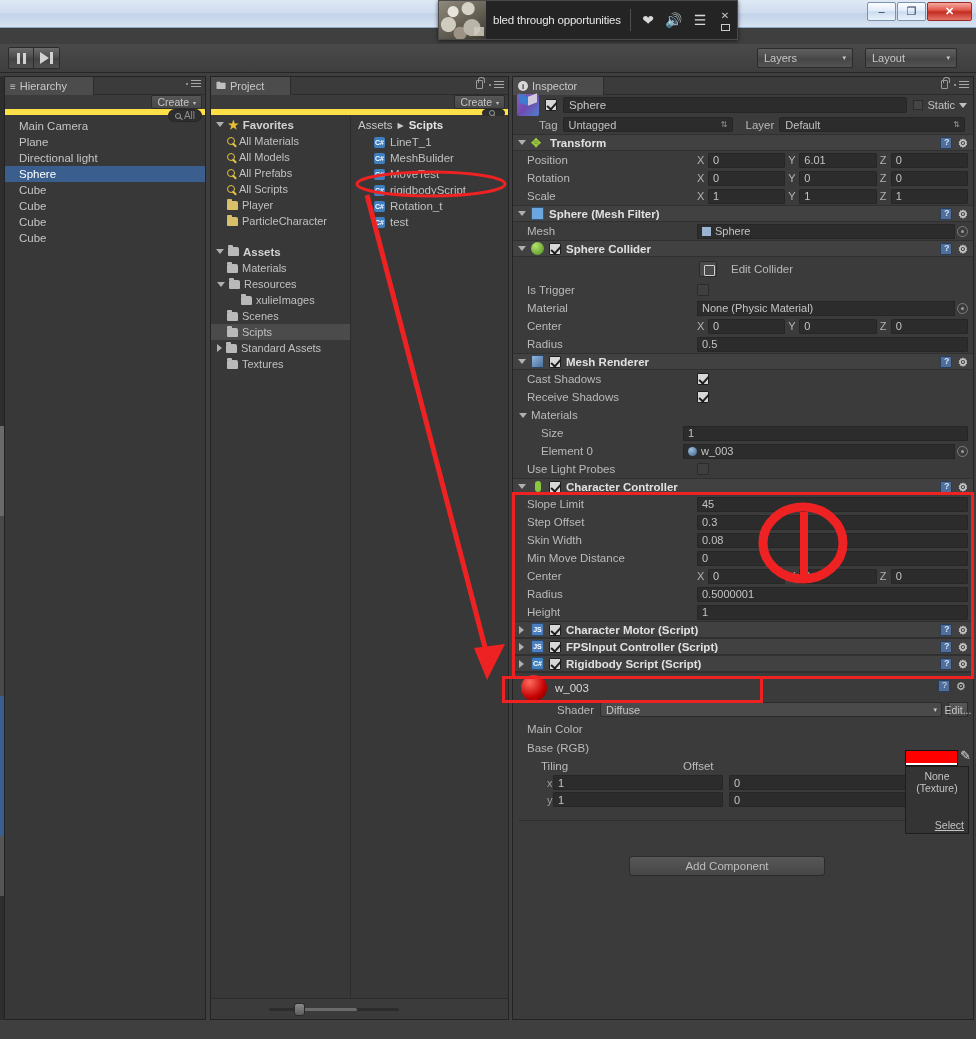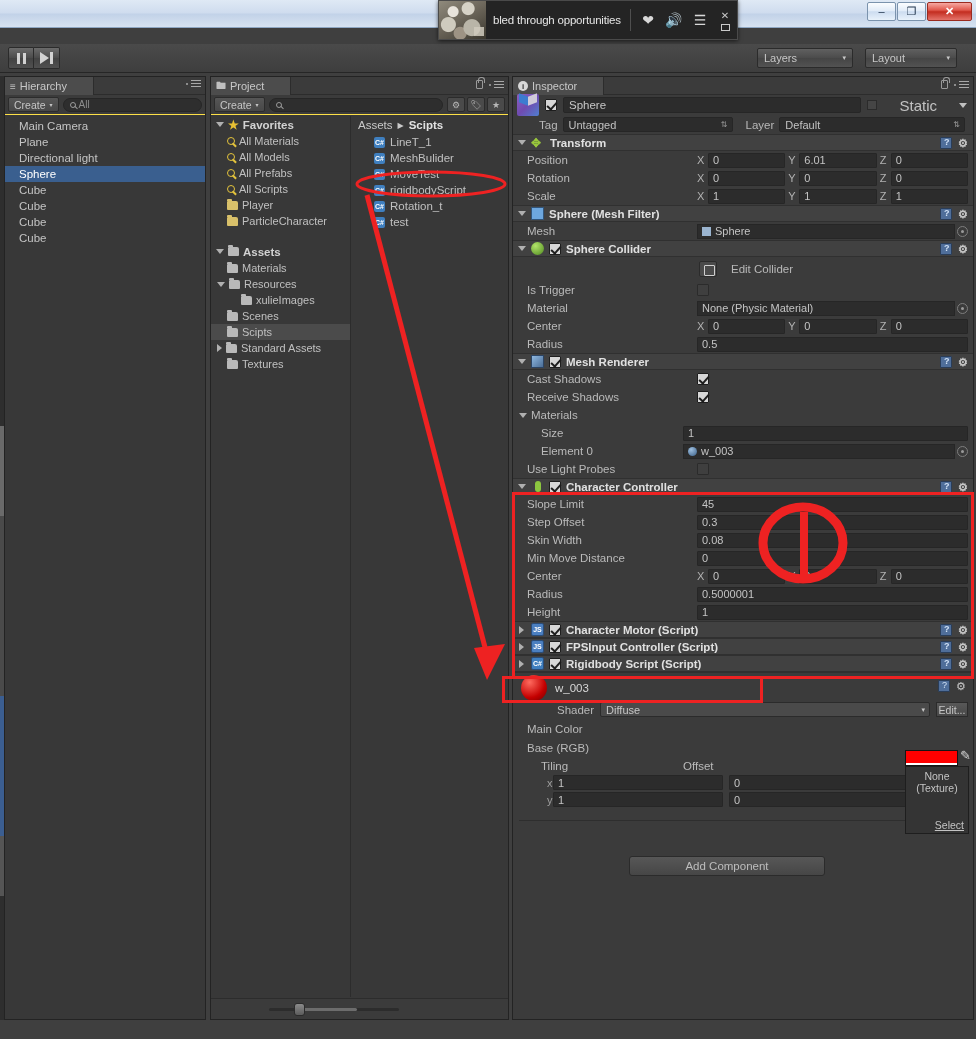--- a/index.html
+++ b/index.html
@@ -125,21 +125,21 @@
   .hamb i{display:block;width:10px;height:1px;background:#a8a8a8;}
   .hamb-dot{width:2px;height:2px;background:#a8a8a8;border-radius:50%;}
   .lock-ico{
     width:7px;height:9px;border:1px solid #9a9a9a;border-radius:1px;position:relative;margin-right:3px;
   }
   .lock-ico:before{
     content:"";position:absolute;left:1px;top:-4px;width:5px;height:5px;
     border:1px solid #9a9a9a;border-bottom:none;border-radius:3px 3px 0 0;
   }
 
-  .sub-toolbar{height:20px;background:#3b3b3b;border-bottom:1px solid #fde047;display:flex;align-items:center;padding:0 3px;}
+  .sub-toolbar{height:20px;background:#3b3b3b;border-bottom:6px solid #fde047;display:flex;align-items:flex-end;padding:0 3px;flex-direction:column;}
   .create-btn{
     height:15px;background:linear-gradient(180deg,#565656,#484848);
     border:1px solid #2c2c2c;border-radius:2px;
     display:flex;align-items:center;padding:0 5px;color:#c6c6c6;font-size:10.5px;gap:4px;
   }
   .create-btn .arw{font-size:6px;}
   .search-box{
     height:14px;background:#2e2e2e;border:1px solid #262626;border-radius:7px;
     display:flex;align-items:center;padding:0 6px;color:#8d8d8d;font-size:10px;gap:3px;flex:1;
     margin-left:4px;
@@ -213,21 +213,21 @@
   }
   .chk.on:after{
     content:"";position:absolute;left:3px;top:0px;width:4px;height:8px;
     border:solid #1e1e1e;border-width:0 2px 2px 0;transform:rotate(42deg);
   }
   .chk.off{background:#3f3f3f;border-color:#2b2b2b;}
   .name-field{
     flex:1;height:16px;background:#2c2c2c;border:1px solid #262626;border-radius:2px;
     display:flex;align-items:center;padding-left:5px;color:#c6c6c6;font-size:11.5px;
   }
-  .static-box{display:flex;align-items:center;gap:22px;color:#c2c2c2;font-size:15px;padding-right:2px;}
+  .static-box{display:flex;align-items:center;gap:4px;color:#c2c2c2;font-size:11px;padding-right:2px;}
   .static-chk{width:10px;height:10px;background:#454545;border:1px solid #2b2b2b;}
   .tiny-arw{width:0;height:0;border-left:4px solid transparent;border-right:4px solid transparent;border-top:5px solid #c0c0c0;}
 
   .tag-row{height:19px;display:flex;align-items:center;gap:5px;padding:0 4px 0 26px;}
   .lbl{color:#b8b8b8;font-size:11.5px;}
   .dd-field{
     height:15px;background:#2c2c2c;border:1px solid #262626;border-radius:2px;
     display:flex;align-items:center;padding:0 4px 0 5px;color:#c2c2c2;font-size:11px;
   }
   .dd-field .ud{margin-left:auto;font-size:8px;color:#9a9a9a;line-height:7px;}
@@ -282,21 +282,21 @@
   .cs2-ico{
     width:13px;height:13px;background:#3f7fbf;border:1px solid #2a4c78;border-radius:2px;flex:0 0 13px;
     color:#fff;font-size:7px;display:flex;align-items:center;justify-content:center;font-weight:bold;
   }
 
   .mat-hdr{height:24px;display:flex;align-items:center;gap:8px;padding-left:8px;position:relative;}
   .mat-ball{width:26px;height:26px;border-radius:50%;background:radial-gradient(circle at 33% 28%,#ff6a5e,#c40000 60%,#6b0000);flex:0 0 26px;}
   .mat-name{color:#d8d8d8;font-size:11.5px;}
   .shader-row{height:19px;display:flex;align-items:center;gap:6px;padding-left:44px;}
   .shader-dd{flex:1;height:15px;background:#4a4a4a;border:1px solid #2b2b2b;border-radius:2px;display:flex;align-items:center;padding:0 4px 0 5px;color:#c6c6c6;font-size:11px;}
-  .edit-btn{width:32px;height:15px;background:linear-gradient(180deg,#585858,#484848);border:1px solid #2b2b2b;border-radius:0;color:#c6c6c6;font-size:10.5px;display:flex;align-items:center;justify-content:center;margin-right:5px;}
+  .edit-btn{width:20px;height:15px;background:linear-gradient(180deg,#585858,#484848);border:1px solid #2b2b2b;border-radius:0;color:#c6c6c6;font-size:10.5px;display:flex;align-items:center;justify-content:center;margin-right:5px;}
 
   .color-swatch{
     position:absolute;left:905px;top:750px;width:53px;height:16px;
     background:linear-gradient(180deg,#ff0000 0 12px,#ffffff 12px 16px);
     border:1px solid #151515;z-index:12;
   }
   .eyedrop{position:absolute;left:960px;top:748px;width:14px;height:16px;z-index:12;color:#d8d8d8;font-size:13px;}
   .tex-box{
     position:absolute;left:905px;top:766px;width:64px;height:68px;
     background:#343434;border:1px solid #1e1e1e;z-index:11;

